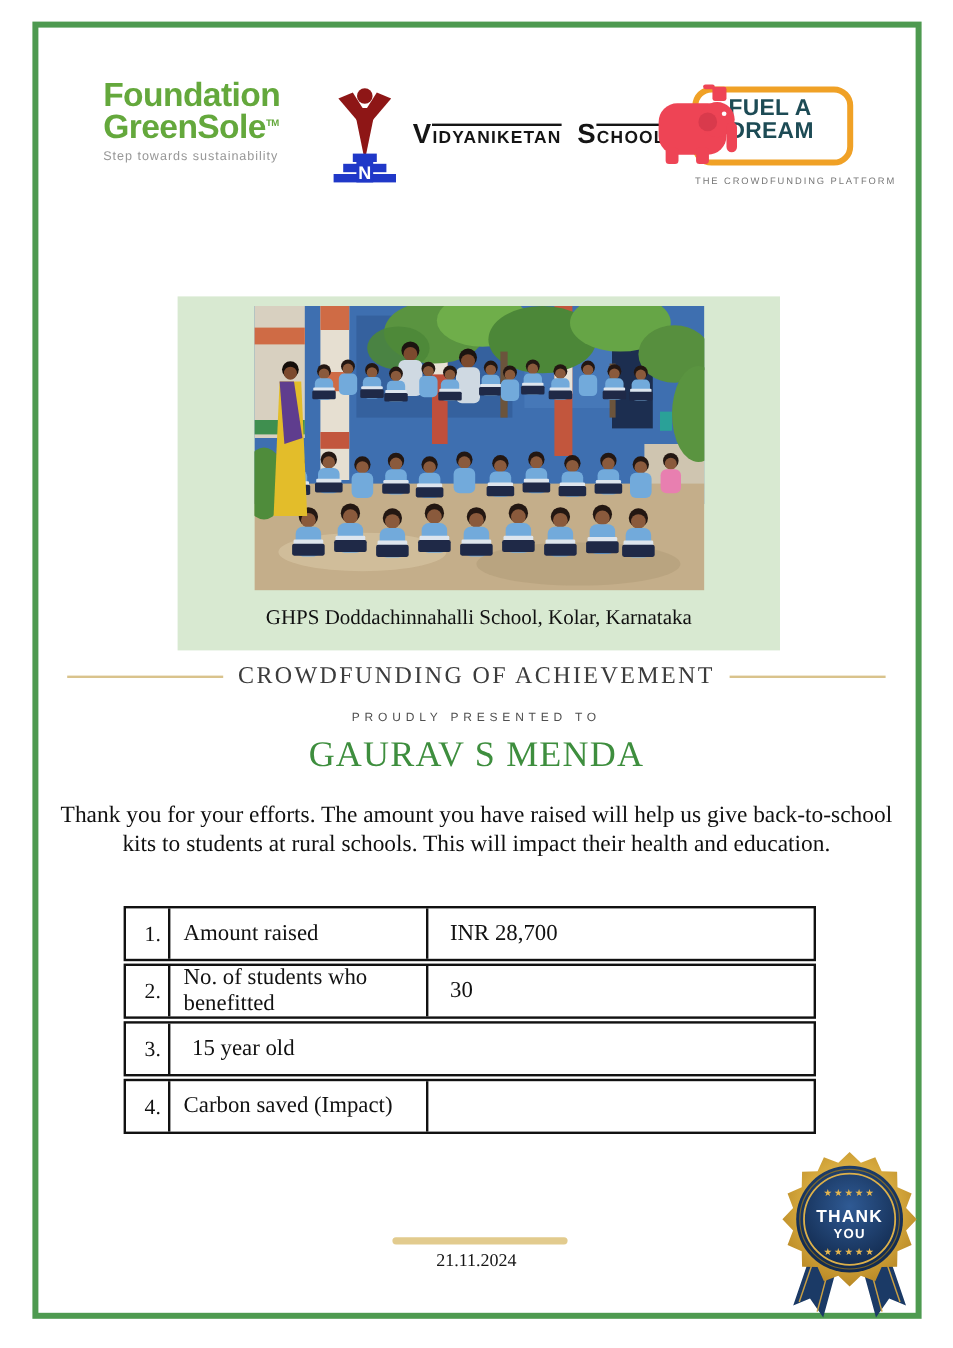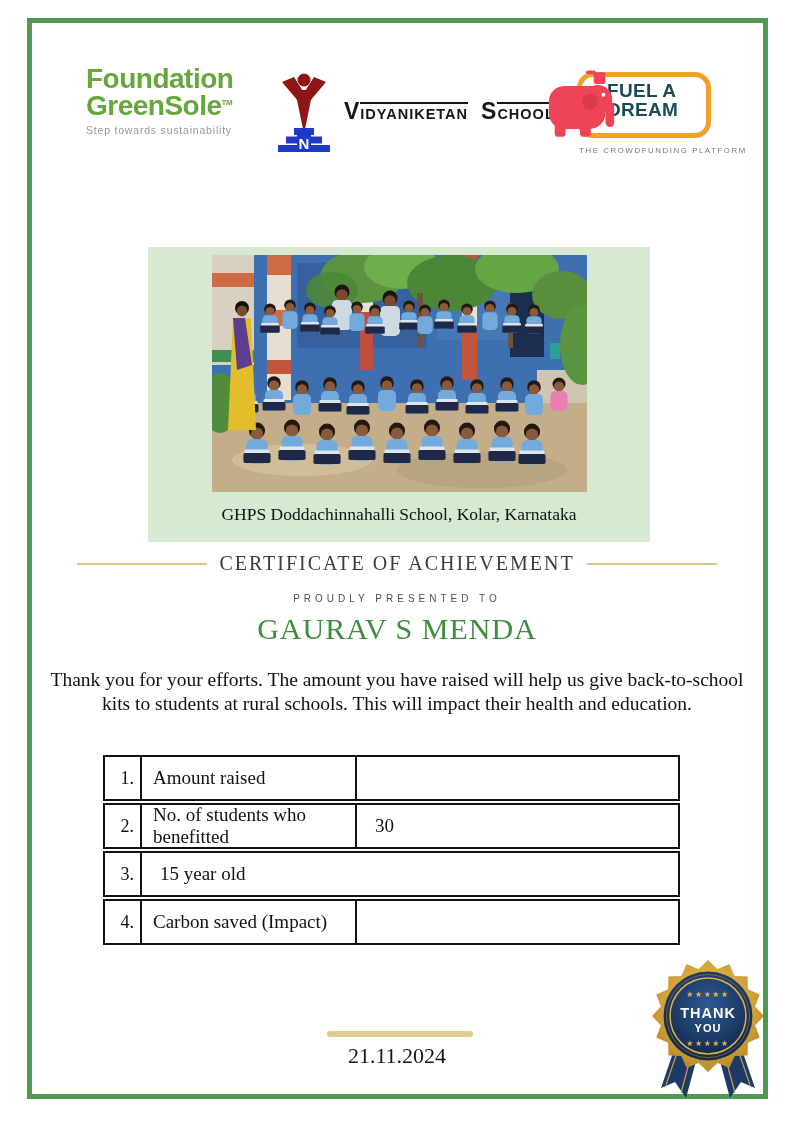--- a/index.html
+++ b/index.html
@@ -57,21 +57,21 @@
   .trow{display:flex;height:46px;border:2px solid #111;box-sizing:border-box;
         margin-bottom:2px;background:#fff;font-family:"Liberation Serif",serif;font-size:19px;color:#111;}
   .tc{display:flex;align-items:center;box-sizing:border-box;}
   .tc-num{width:37px;justify-content:flex-end;padding-right:6px;border-right:2px solid #111;font-size:18px;}
   .tc-label{width:215px;padding-left:11px;border-right:2px solid #111;}
   .tc-value{flex:1;padding-left:18px;}
 
   
   .date-line{position:absolute;left:327px;top:1031px;width:146px;height:6px;border-radius:3px;background:#e2cb8e;}
   .date-text{position:absolute;left:0;top:1043px;width:794px;text-align:center;
-             font-family:"Liberation Serif",serif;font-size:22px;color:#151515;}
+             font-family:"Liberation Serif",serif;font-size:15px;color:#151515;}
   .badge{position:absolute;left:648px;top:956px;width:120px;height:150px;}
   .badge-text{font-family:"Liberation Sans",sans-serif;font-weight:700;fill:#ffffff;letter-spacing:1px;}
   .badge-stars{font-family:"DejaVu Sans",sans-serif;fill:#e5b64f;letter-spacing:1.5px;}
 </style>
 </head>
 <body>
 
 <div class="page">
   <div class="frame"></div>
 
@@ -221,31 +221,32 @@
         <circle cx="0" cy="1" r="5.4" fill="#7c4a2e"></circle>
         <polygon points="-9,8 9,8 14,120 -14,120" fill="#e3bd2a"></polygon>
         <polygon points="-9,8 3,8 10,55 -5,60" fill="#5f3d8e"></polygon>
       </g>
     </svg>
     <div class="photo-caption">GHPS Doddachinnahalli School, Kolar, Karnataka</div>
   </div>
 
   <div class="cert-heading-row">
     <div class="accent-line"></div>
-    <div class="cert-heading">CERTIFICATE OF ACHIEVEMENT</div>
+    <div class="cert-heading">CROWDFUNDING OF ACHIEVEMENT</div>
     <div class="accent-line"></div>
   </div>
   <div class="presented">PROUDLY PRESENTED TO</div>
   <div class="recipient">GAURAV S MENDA</div>
   <div class="message">Thank you for your efforts. The amount you have raised will help us give back-to-school kits to students at rural schools. This will impact their health and education.</div>
 
   <div class="stats">
     <div class="trow">
       <div class="tc tc-num">1.</div>
       <div class="tc tc-label">Amount raised</div>
+      <div class="tc tc-value">INR 28,700</div>
     </div>
     <div class="trow">
       <div class="tc tc-num">2.</div>
       <div class="tc tc-label">No. of students who benefitted</div>
       <div class="tc tc-value">30</div>
     </div>
     <div class="trow">
       <div class="tc tc-num">3.</div>
       <div class="tc tc-value">15 year old</div>
     </div>

